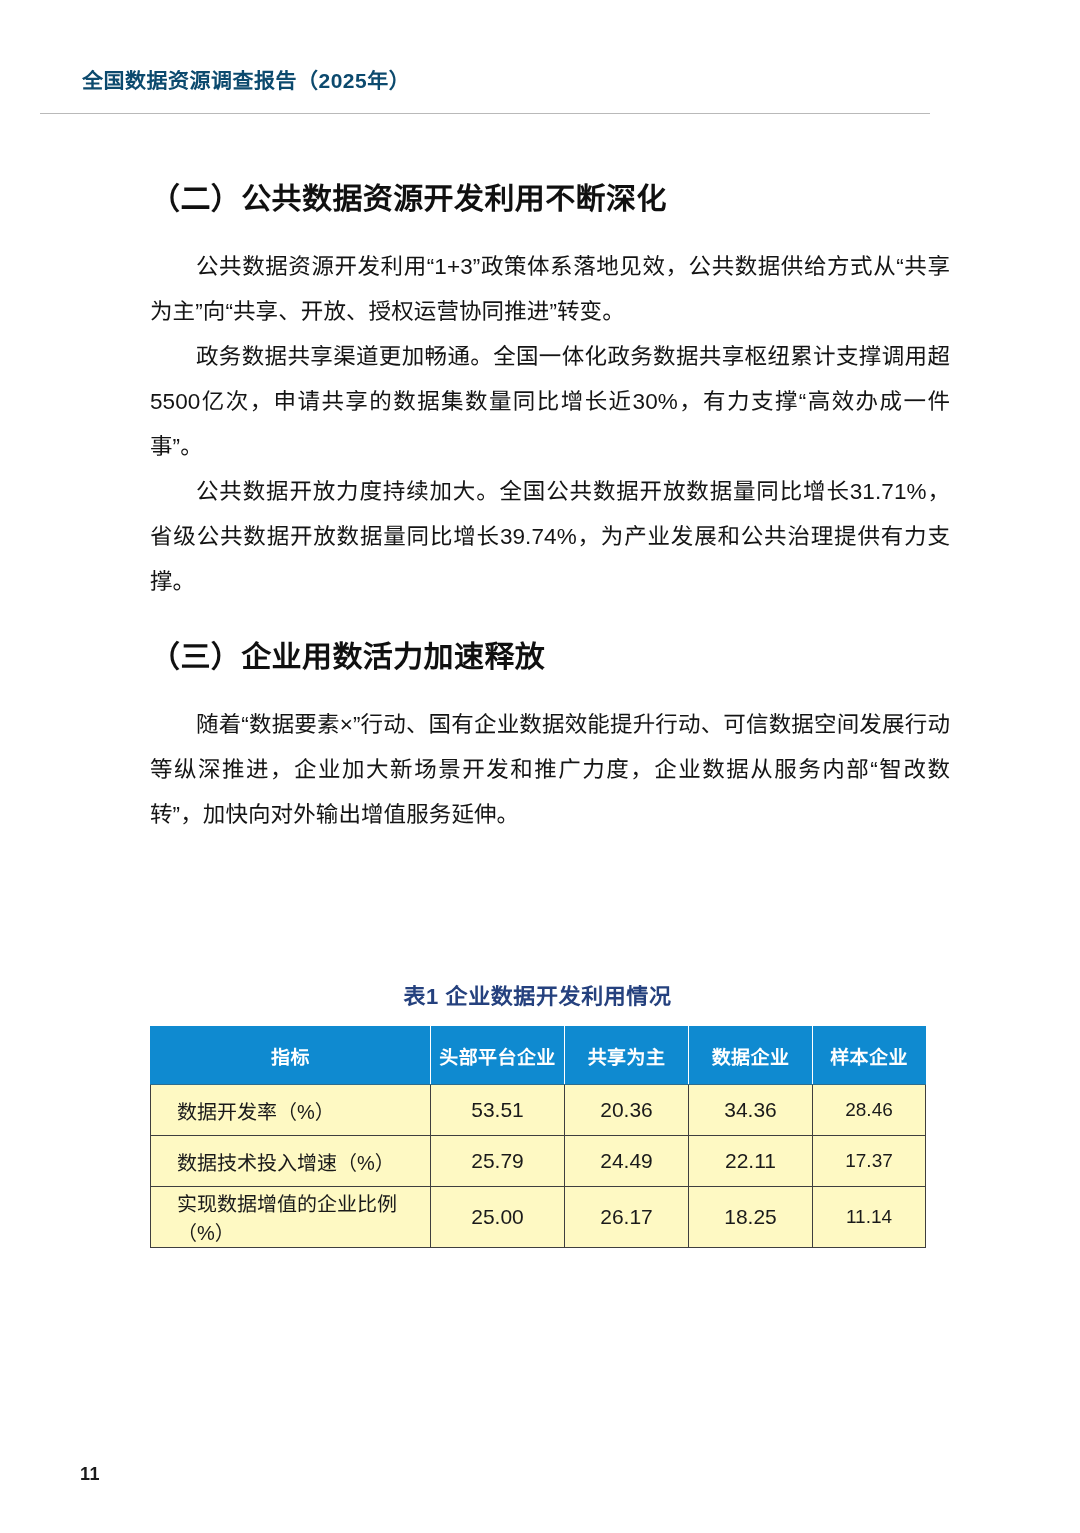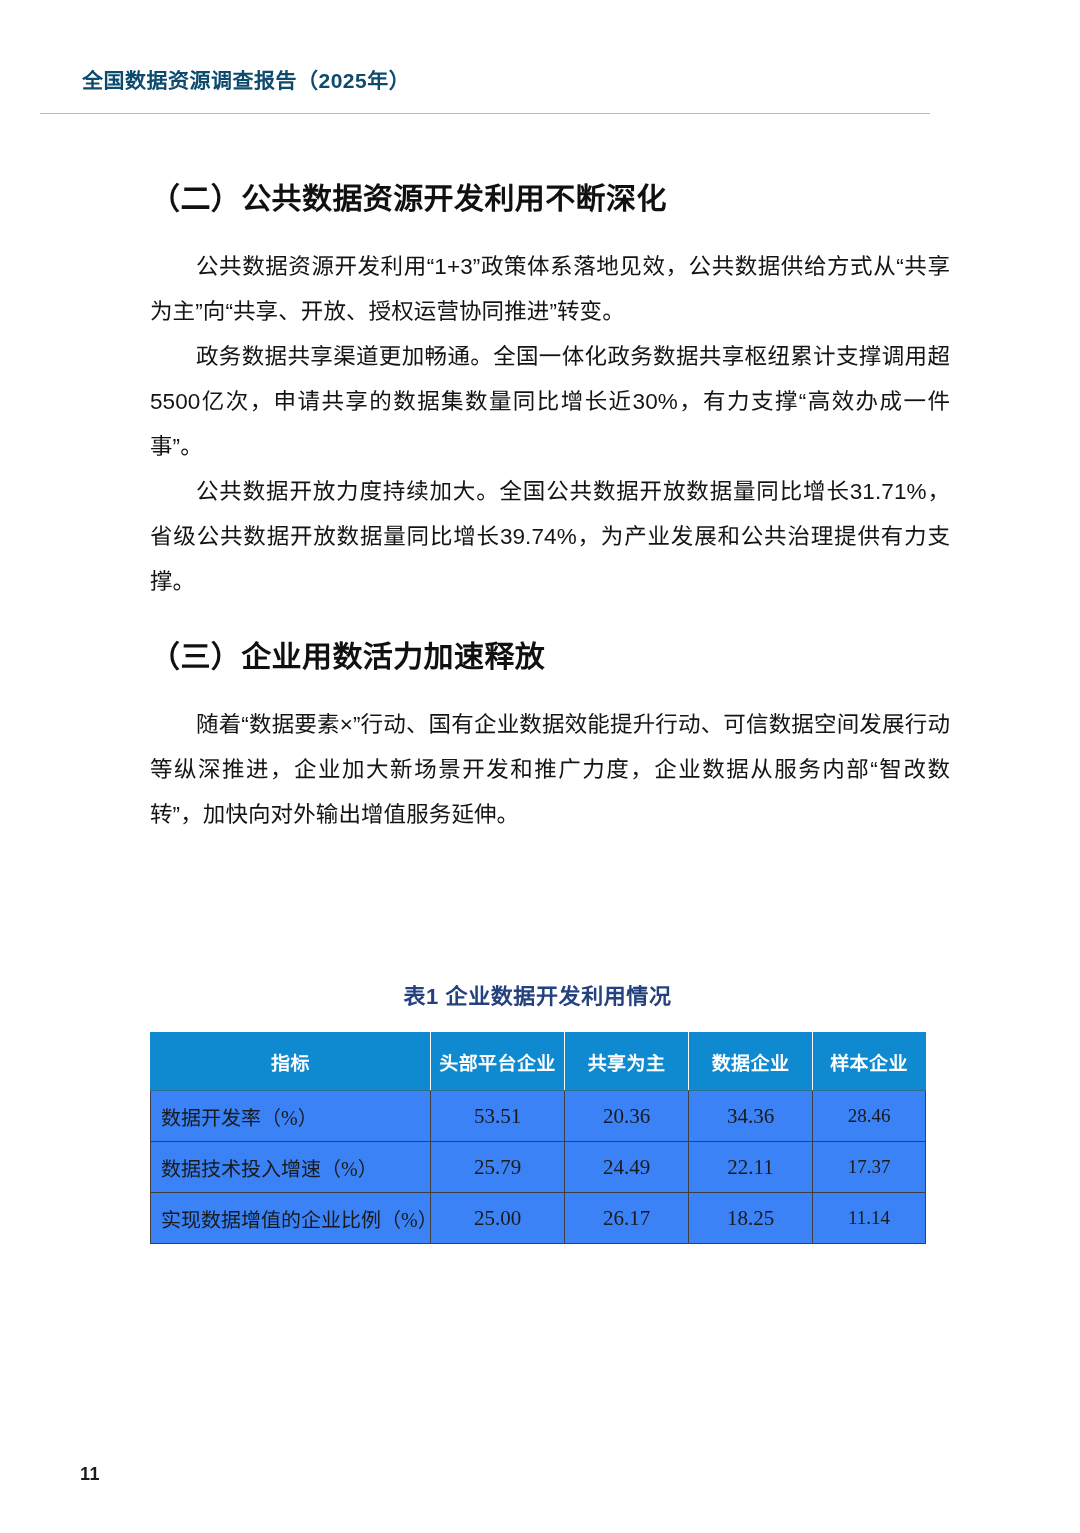--- a/index.html
+++ b/index.html
@@ -78,30 +78,29 @@
     left: 150px;
     top: 982px;
     width: 775px;
   }
   .table-caption {
     text-align: center;
     font-size: 22px;
     font-weight: 800;
     color: #25417e;
     letter-spacing: 0.6px;
-    margin-bottom: 20px;
+    margin-bottom: 14px;
     line-height: 30px;
     white-space: nowrap;
   }
   table.data-table {
     border-collapse: collapse;
     width: 775px;
     table-layout: fixed;
-    background: #3b82f6;
-    font-family: Liberation Serif, serif;
+    background: #fef9c3;
   }
   table.data-table th,
   table.data-table td {
     border: 1px solid #4a4a4a;
     box-sizing: border-box;
   }
   table.data-table thead th {
     background: #0f8ad0;
     color: #ffffff;
     font-size: 19px;
@@ -122,21 +121,21 @@
 
   table.data-table tbody td {
     height: 51px;
     font-size: 20px;
     color: #1a1a1a;
     font-weight: 500;
     border-color: #3f3f3f;
   }
   table.data-table tbody td.cell-label {
     text-align: left;
-    padding-left: 10px;
+    padding-left: 26px;
     font-size: 20px;
   }
   table.data-table tbody td.cell-num {
     text-align: center;
     font-size: 21px;
   }
   table.data-table tbody td.cell-num.col-last {
     font-size: 19px;
   }
 

